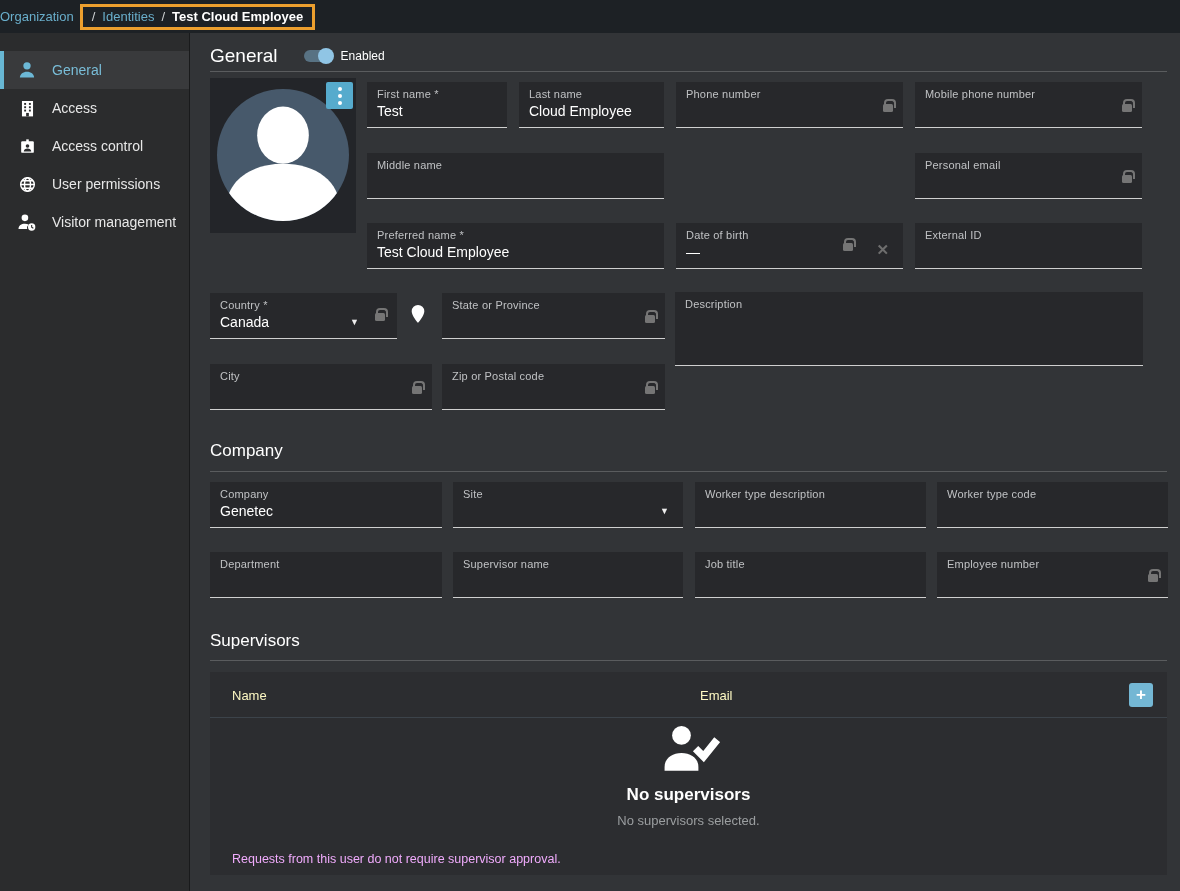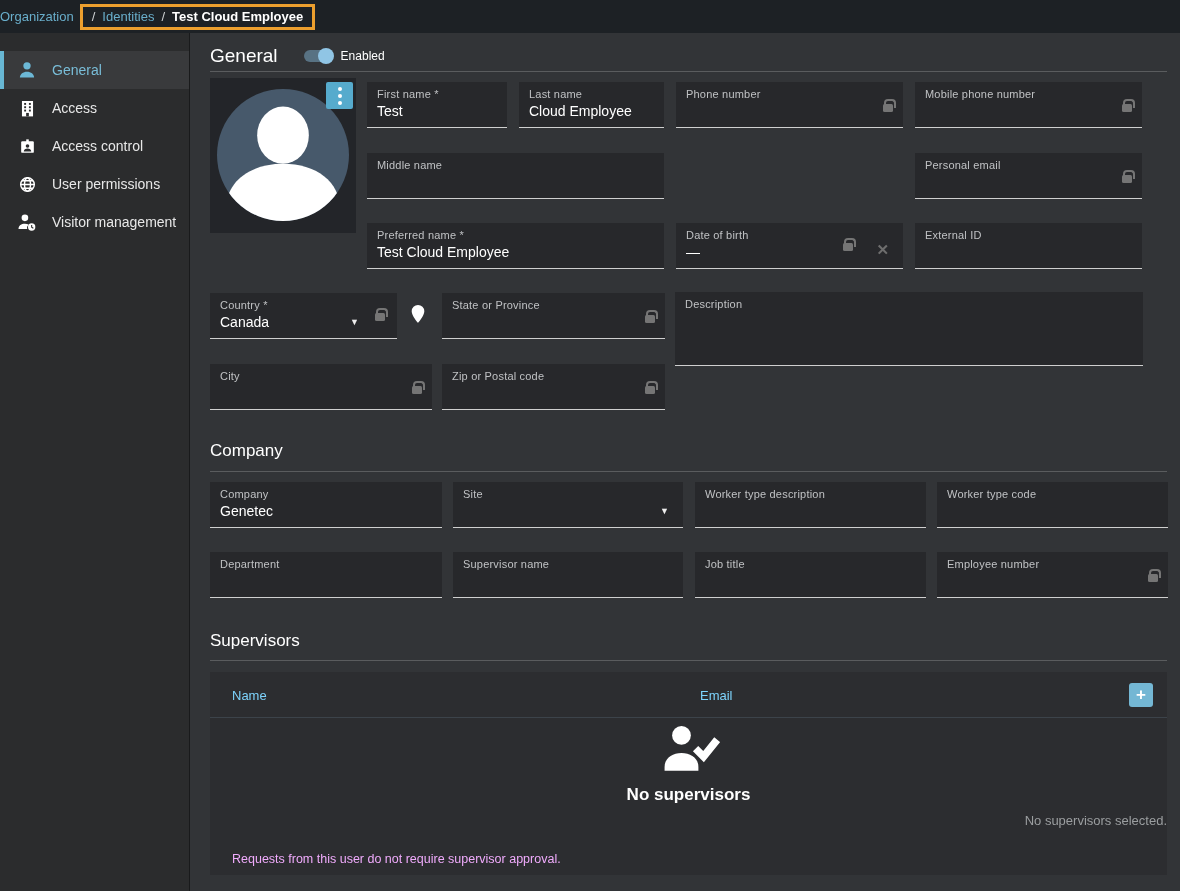--- a/index.html
+++ b/index.html
@@ -54,26 +54,26 @@
   .lock { position:absolute; right:10px; top:22px; width:10px; height:8px; background:#757575; border-radius:1.5px; }
   .lock::before { content:""; position:absolute; left:1px; top:-5px; width:8px; height:7px;
                   border:2px solid #757575; border-bottom:none; border-radius:4px 4px 0 0; }
   .caret { position:absolute; color:#eeeeee; font-size:9px; top:24px; }
   .clear-x { position:absolute; right:14px; top:18px; color:#6e6e6e; font-size:15px; font-weight:bold; cursor:pointer; }
   .pin { position:absolute; left:216px; top:269px; width:22px; height:24px; }
 
   
   .sup-panel { position:absolute; left:19px; top:639px; width:957px; height:203px; background:#2c2d30; }
   .sup-head { position:relative; height:46px; border-bottom:1px solid #3c434a; }
-  .sup-col { position:absolute; top:16px; font-size:13px; color:#7dd3fc; }
+  .sup-col { position:absolute; top:16px; font-size:13px; color:#fef9c3; }
   .add-btn { position:absolute; right:14px; top:11px; width:24px; height:24px; background:#74b7d4; border-radius:3px;
              color:#ffffff; font-size:17px; font-weight:bold; text-align:center; line-height:23px; cursor:pointer; }
   .sup-empty { position:absolute; left:0; right:0; top:52px; text-align:center; }
   .sup-empty-title { font-size:17px; font-weight:bold; color:#ffffff; margin-top:6px; }
-  .sup-empty-sub { font-size:13px; color:#9b9ea0; margin-top:8px;text-align:right; }
+  .sup-empty-sub { font-size:13px; color:#9b9ea0; margin-top:8px; }
   .sup-footer { position:absolute; left:22px; bottom:9px; font-size:12.5px; color:#f0abfc; }
 </style>
 </head>
 <body>
 
 <div class="app">
 
   <div class="topbar">
     <span class="crumb-link">Organization</span>
     <span class="crumb-box">

